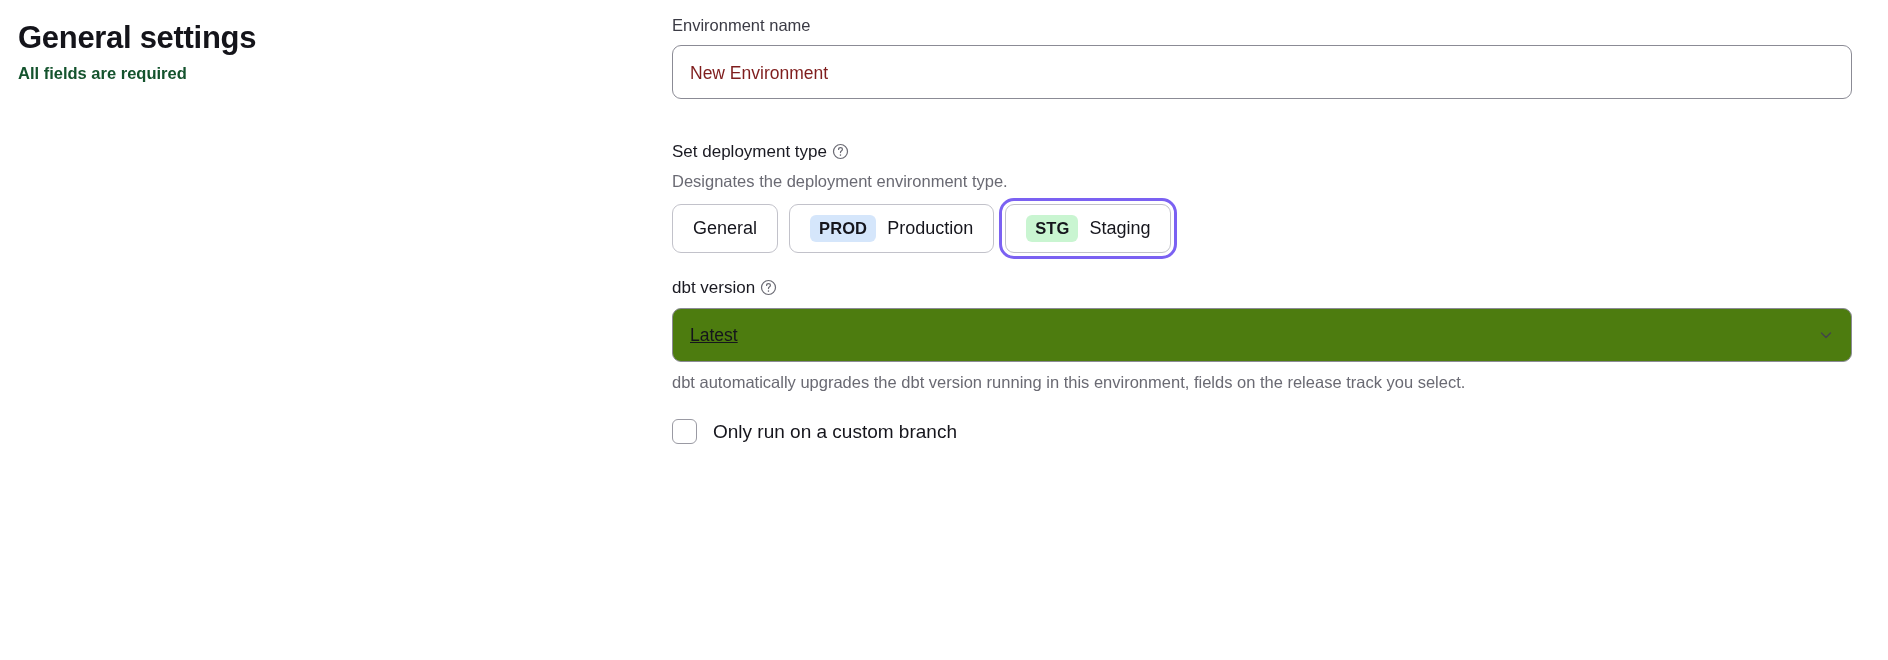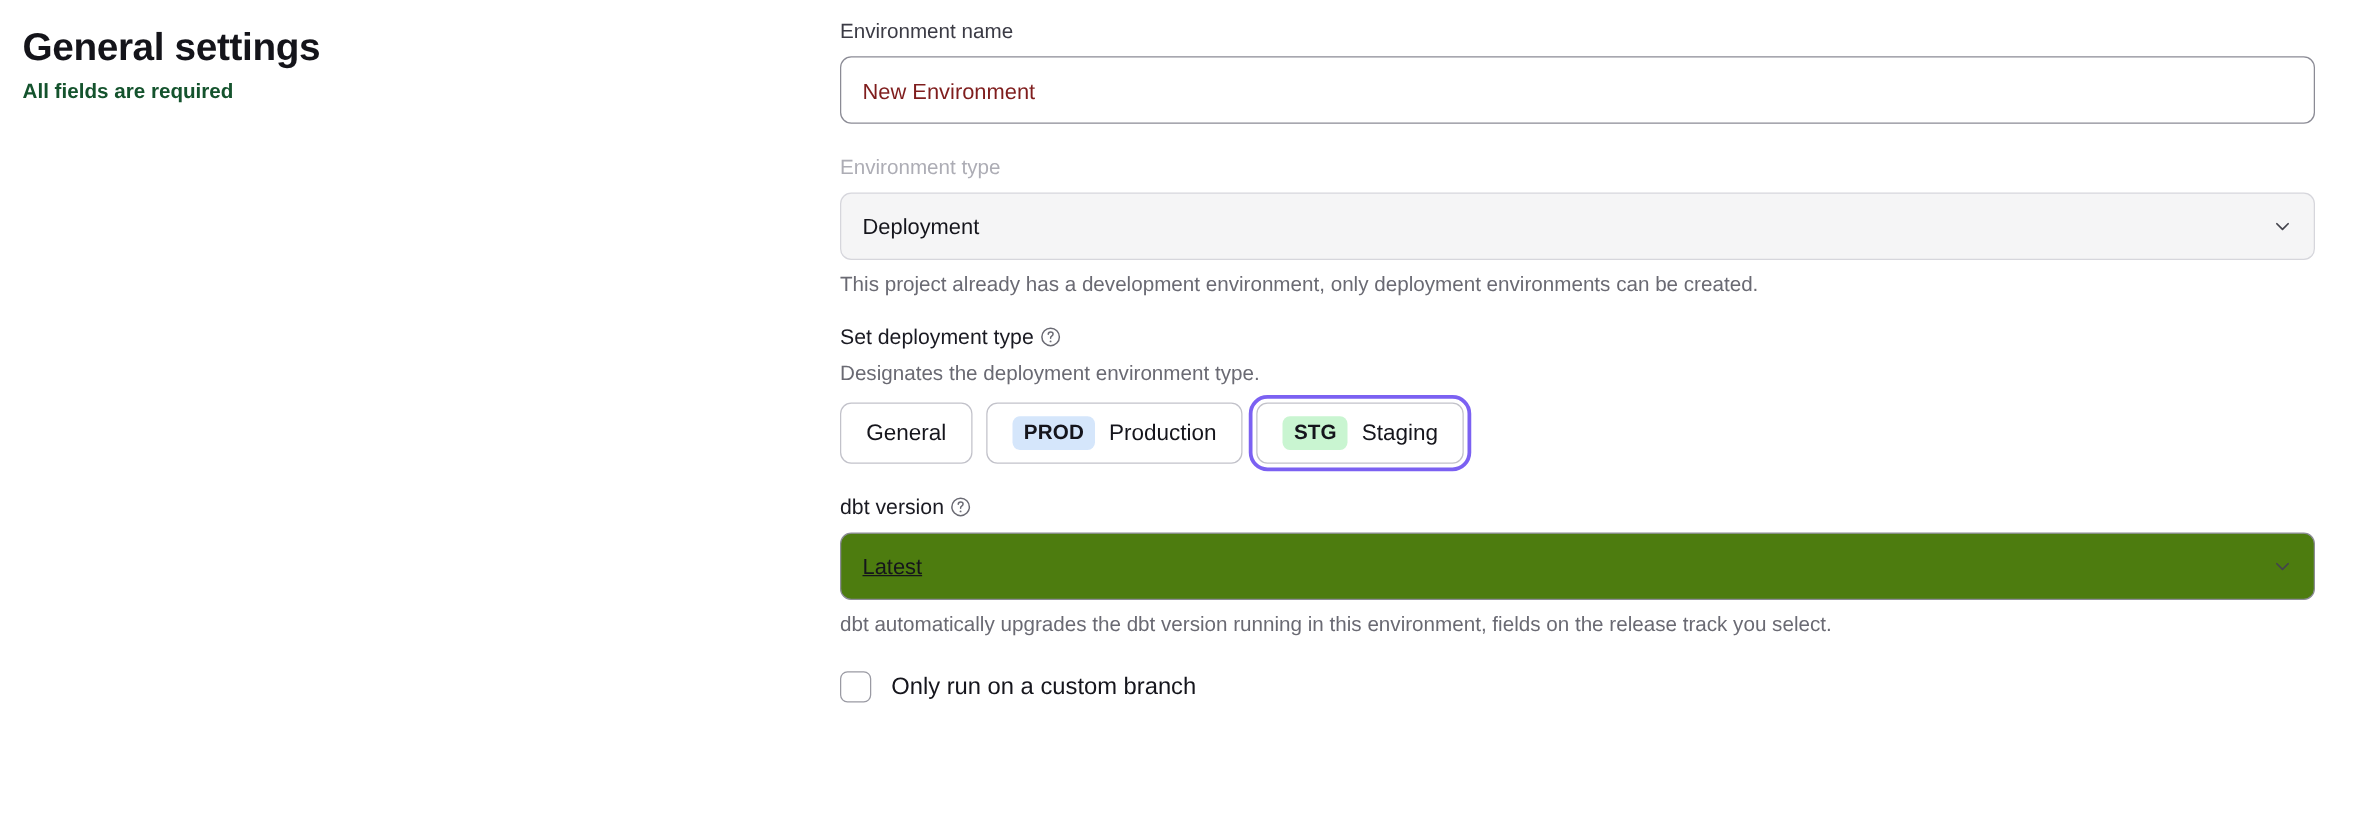--- a/index.html
+++ b/index.html
@@ -213,32 +213,20 @@
 
     <div class="field-block">
       <label class="field-label">Environment name</label>
       <div class="text-input">
         <span>New Environment</span>
       </div>
     </div>
 
     <div class="spacer-22"></div>
 
-    <div class="field-block">
-      <label class="field-label disabled">Environment type</label>
-      <div class="select-control">
-        <span>Deployment</span>
-        <span class="chev">
-          <svg width="16" height="16" viewBox="0 0 16 16" fill="none">
-            <path d="M3.5 6 L8 10.5 L12.5 6" stroke="#44444d" stroke-width="1.4" stroke-linecap="round" stroke-linejoin="round"></path>
-          </svg>
-        </span>
-      </div>
-      <p class="hint">This project already has a development environment, only deployment environments can be created.</p>
-    </div>
 
     <div class="spacer-18"></div>
 
     <div class="field-block">
       <div class="field-label strong">
         <span>Set deployment type</span><span class="help-icon"><svg width="17" height="17" viewBox="0 0 17 17" fill="none">
               <circle cx="8.5" cy="8.5" r="7" stroke="#6a6a73" stroke-width="1.2"></circle>
               <path d="M6.6 6.4c0-1.05.86-1.8 1.95-1.8 1.08 0 1.9.72 1.9 1.68 0 .8-.42 1.22-1.12 1.67-.62.4-.83.72-.83 1.31v.28" stroke="#6a6a73" stroke-width="1.2" stroke-linecap="round"></path>
               <circle cx="8.45" cy="12.1" r="0.78" fill="#6a6a73"></circle>
             </svg></span>

